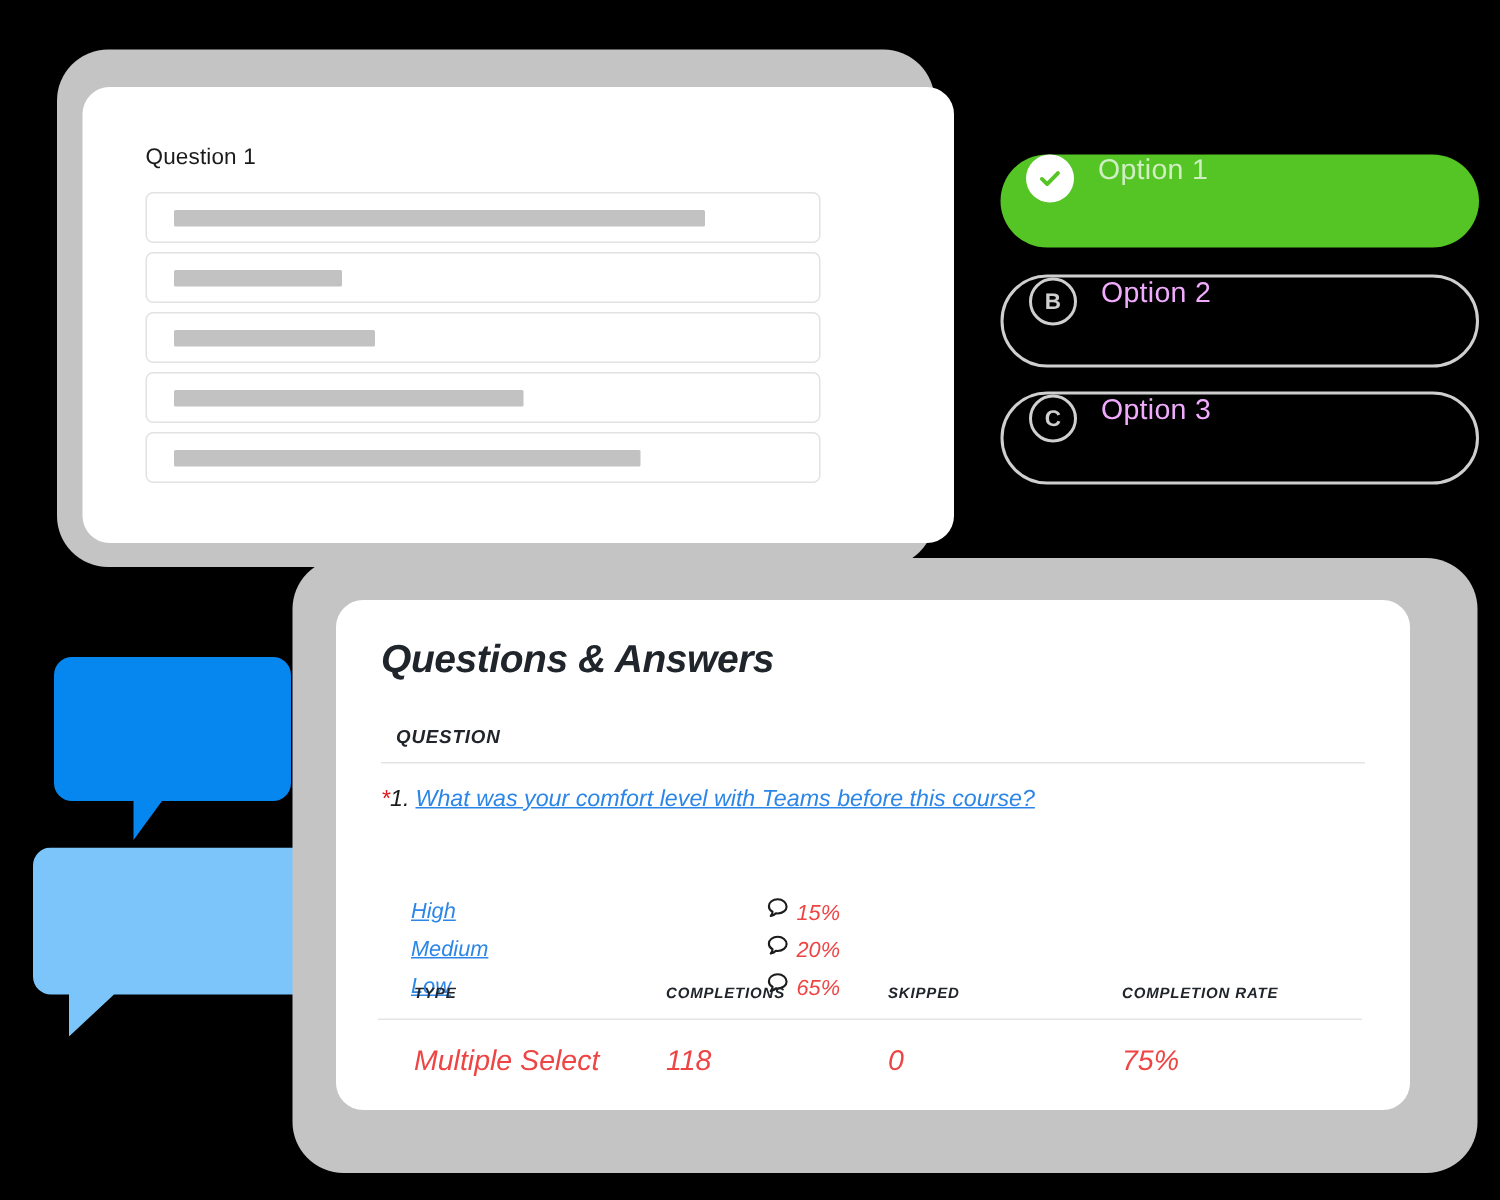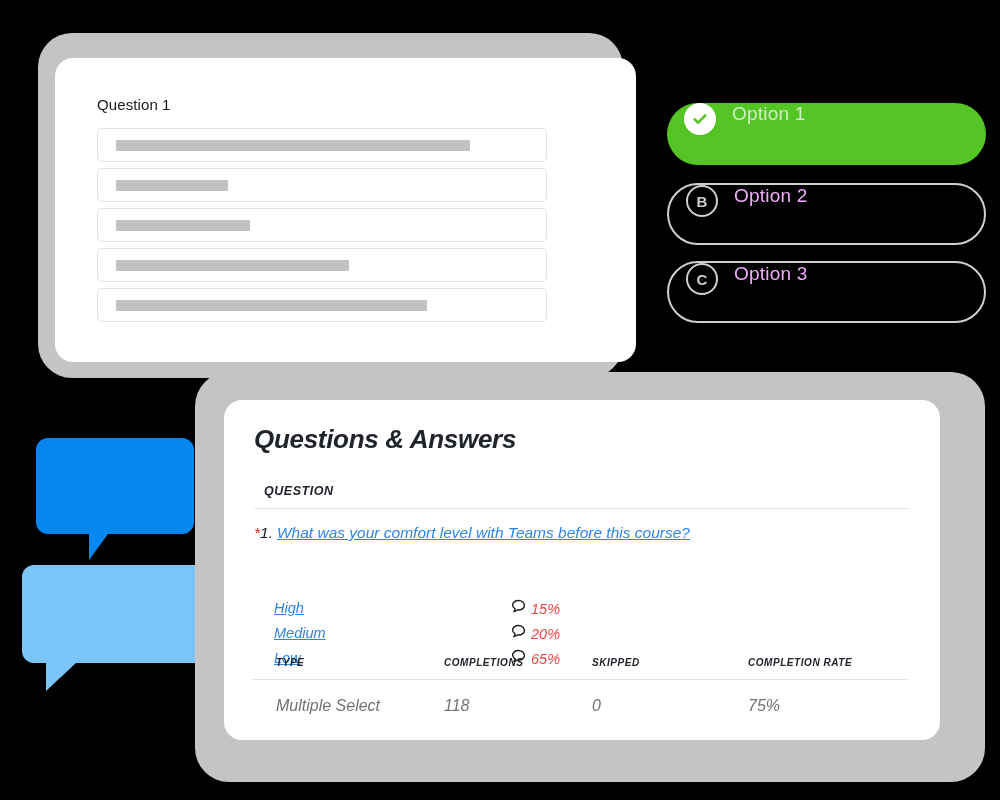--- a/index.html
+++ b/index.html
@@ -78,21 +78,21 @@
   .ans-label{
     width:237px;color:#2c86e8;text-decoration:underline;font-size:14.5px;
   }
   .ans-pct{
     display:flex;align-items:flex-end;gap:5px;font-size:14.5px;color:#ef4444;
   }
   .tbl-head{
     position:absolute;top:257px;font-size:10px;font-weight:bold;
     color:#20242b;letter-spacing:.55px;
   }
-  .tbl-cell{position:absolute;top:297px;font-size:16px;color:#737373;}
+  .tbl-cell{position:absolute;top:297px;font-size:19px;color:#ef4444;}
   .c1{left:52px;}.c2{left:220px;}.c3{left:368px;}.c4{left:496px;margin-left:28px;}
 </style>
 </head>
 <body>
 
 <div class="stage">
 
   <div class="gray-frame" id="top-frame"></div>
   <div class="white-card" id="top-card">
     <div class="q-title">Question 1</div>

